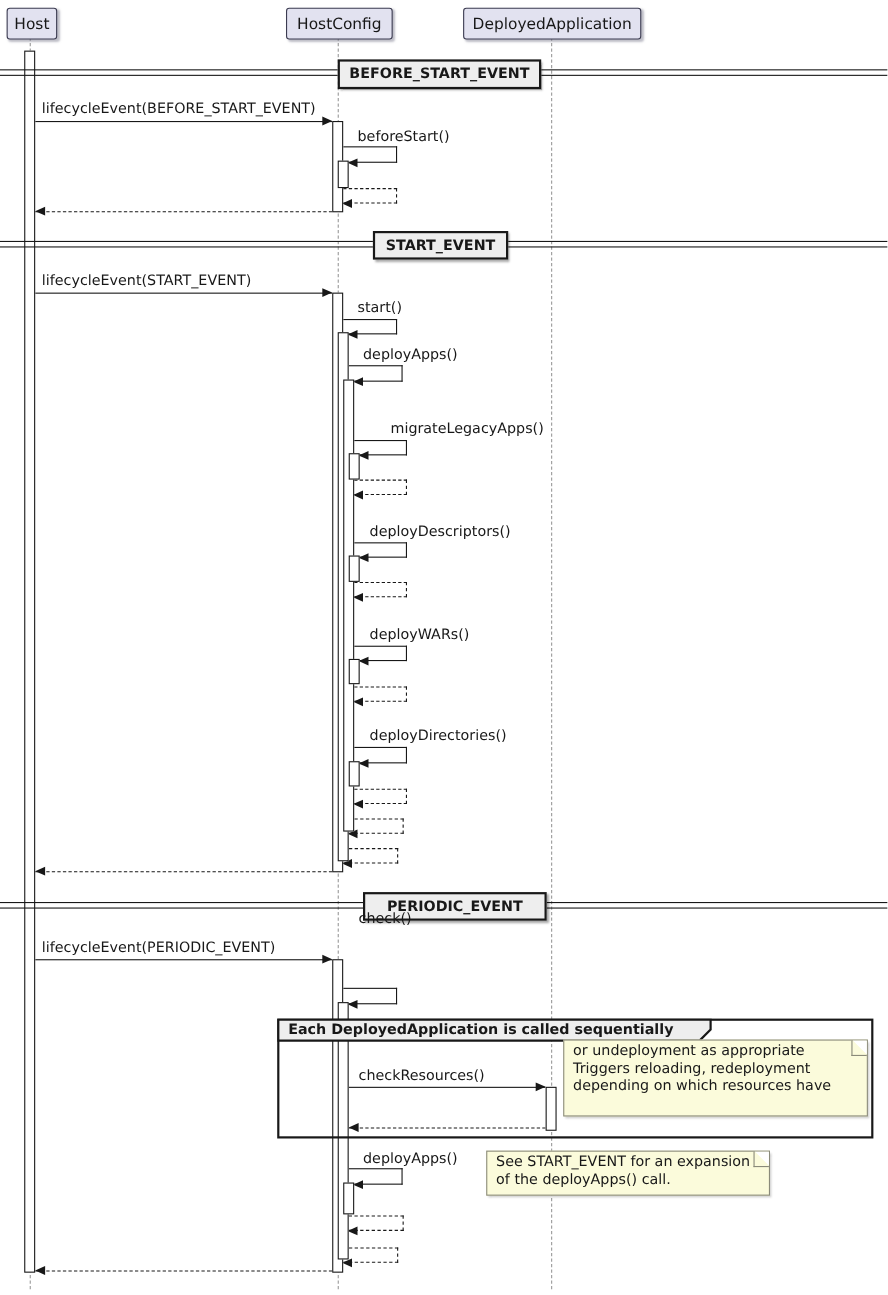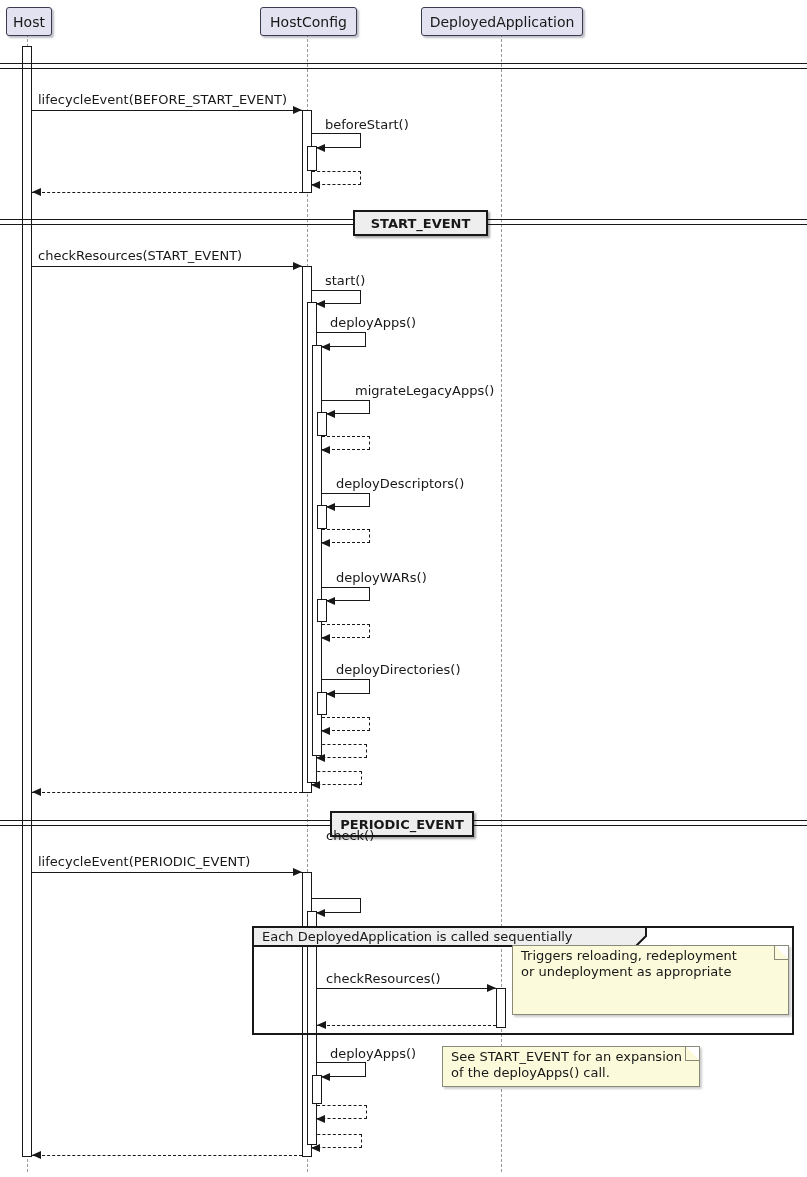--- a/index.html
+++ b/index.html
@@ -34,21 +34,21 @@
   .mlabel{position:absolute;font-size:13px;white-space:nowrap;z-index:8;}
   .divline{position:absolute;left:0;width:807px;height:6px;box-sizing:border-box;
     border-top:1.5px solid var(--line);border-bottom:1.5px solid var(--line);z-index:6;}
   .divbox{
     position:absolute;background:var(--divider_fill);border:2px solid var(--line);
     display:flex;align-items:center;justify-content:center;font-size:13px;font-weight:bold;
     z-index:7;box-shadow:2px 2px 2px rgba(0,0,0,.35);box-sizing:border-box;
   }
   .frame{position:absolute;border:2px solid var(--line);z-index:6;box-sizing:border-box;}
   .frame-header{position:absolute;z-index:6;}
-  .frame-title{position:absolute;font-size:13px;font-weight:normal;white-space:nowrap;z-index:8;}
+  .frame-title{position:absolute;font-size:13px;font-weight:bold;white-space:nowrap;z-index:8;}
   .note{
     position:absolute;background:var(--note_fill);border:1px solid var(--note_border);
     font-size:13px;line-height:16px;padding:2px 8px;box-sizing:border-box;z-index:7;
     box-shadow:2px 2px 2px rgba(0,0,0,.2);
   }
   .fold{
     position:absolute;top:0;right:0;width:13px;height:13px;
     border-left:1px solid var(--note_border);border-bottom:1px solid var(--note_border);
     background:linear-gradient(to bottom left,#ffffff 48%,rgba(0,0,0,0) 50%);
   }
@@ -81,44 +81,47 @@
   <div class="act" style="left:317px;top:412px;height:24px"></div>
   <div class="act" style="left:317px;top:505px;height:24px"></div>
   <div class="act" style="left:317px;top:599px;height:23px"></div>
   <div class="act" style="left:317px;top:692px;height:23px"></div>
   <div class="act" style="left:302px;top:872px;height:285px"></div>
   <div class="act" style="left:307px;top:911px;height:234px"></div>
   <div class="act" style="left:312px;top:1075px;height:29px"></div>
   <div class="act" style="left:496px;top:988px;height:40px"></div>
 
   <div class="divline" style="top:63px"></div>
+  <div class="divbox" style="left:307px;top:54px;width:185px;height:27px">
+    <span>BEFORE_START_EVENT</span>
+  </div>
 
   <span class="mlabel" style="left:38px;top:92px">lifecycleEvent(BEFORE_START_EVENT)</span>
   <div class="hmsg" style="left:32px;top:110px;width:270px">
       <i class="ah r"></i>
     </div>
 
   <span class="mlabel" style="left:325px;top:117px">beforeStart()</span>
   <div class="self" style="left:312px;top:133px;width:48px;height:13px">
       <i class="ah l" style="left:4px"></i>
     </div>
   <div class="self dashed" style="left:312px;top:171px;width:48px;height:12px">
       <i class="ah l" style="left:-1px"></i>
     </div>
 
   <div class="hmsg dashed" style="left:32px;top:192px;width:270px">
       <i class="ah l"></i>
     </div>
 
   <div class="divline" style="top:219px"></div>
-  <div class="divbox" style="left:353px;top:210px;width:135px;height:26px">
+  <div class="divbox" style="left:339px;top:210px;width:123px;height:26px">
     <span>START_EVENT</span>
   </div>
 
-  <span class="mlabel" style="left:38px;top:248px">checkResources(START_EVENT)</span>
+  <span class="mlabel" style="left:38px;top:248px">lifecycleEvent(START_EVENT)</span>
   <div class="hmsg" style="left:32px;top:266px;width:270px">
       <i class="ah r"></i>
     </div>
 
   <span class="mlabel" style="left:325px;top:273px">start()</span>
   <div class="self" style="left:312px;top:290px;width:48px;height:12px">
       <i class="ah l" style="left:4px"></i>
     </div>
 
   <span class="mlabel" style="left:330px;top:315px">deployApps()</span>
@@ -162,21 +165,21 @@
       <i class="ah l" style="left:-1px"></i>
     </div>
   <div class="self dashed" style="left:312px;top:771px;width:49px;height:12px">
       <i class="ah l" style="left:-1px"></i>
     </div>
   <div class="hmsg dashed" style="left:32px;top:792px;width:270px">
       <i class="ah l"></i>
     </div>
 
   <div class="divline" style="top:820px"></div>
-  <div class="divbox" style="left:330px;top:811px;width:144px;height:26px">
+  <div class="divbox" style="left:330px;top:811px;width:167px;height:26px">
     <span>PERIODIC_EVENT</span>
   </div>
 
   <span class="mlabel" style="left:38px;top:854px">lifecycleEvent(PERIODIC_EVENT)</span>
   <div class="hmsg" style="left:32px;top:872px;width:270px">
       <i class="ah r"></i>
     </div>
 
   <span class="mlabel" style="left:326px;top:828px">check()</span>
   <div class="self" style="left:312px;top:898px;width:48px;height:13px">
@@ -184,22 +187,23 @@
     </div>
 
   <div class="frame" style="left:252px;top:926px;width:542px;height:109px"></div>
   <svg class="frame-header" style="left:252px;top:926px" width="396" height="22">
     <polygon points="1,1 394,1 394,10 384,20 1,20" fill="var(--frame_fill)" stroke="var(--line)" stroke-width="2"></polygon>
   </svg>
   <span class="frame-title" style="left:262px;top:929px">Each DeployedApplication is called sequentially</span>
 
   <div class="note" style="left:512px;top:945px;width:277px;height:70px">
     <i class="fold"></i>
+    <div>or undeployment as appropriate</div>
     <div>Triggers reloading, redeployment</div>
-    <div>or undeployment as appropriate</div>
+    <div>depending on which resources have</div>
   </div>
 
   <span class="mlabel" style="left:326px;top:971px">checkResources()</span>
   <div class="hmsg" style="left:317px;top:988px;width:179px">
       <i class="ah r"></i>
     </div>
   <div class="hmsg dashed" style="left:317px;top:1025px;width:179px">
       <i class="ah l"></i>
     </div>
 

